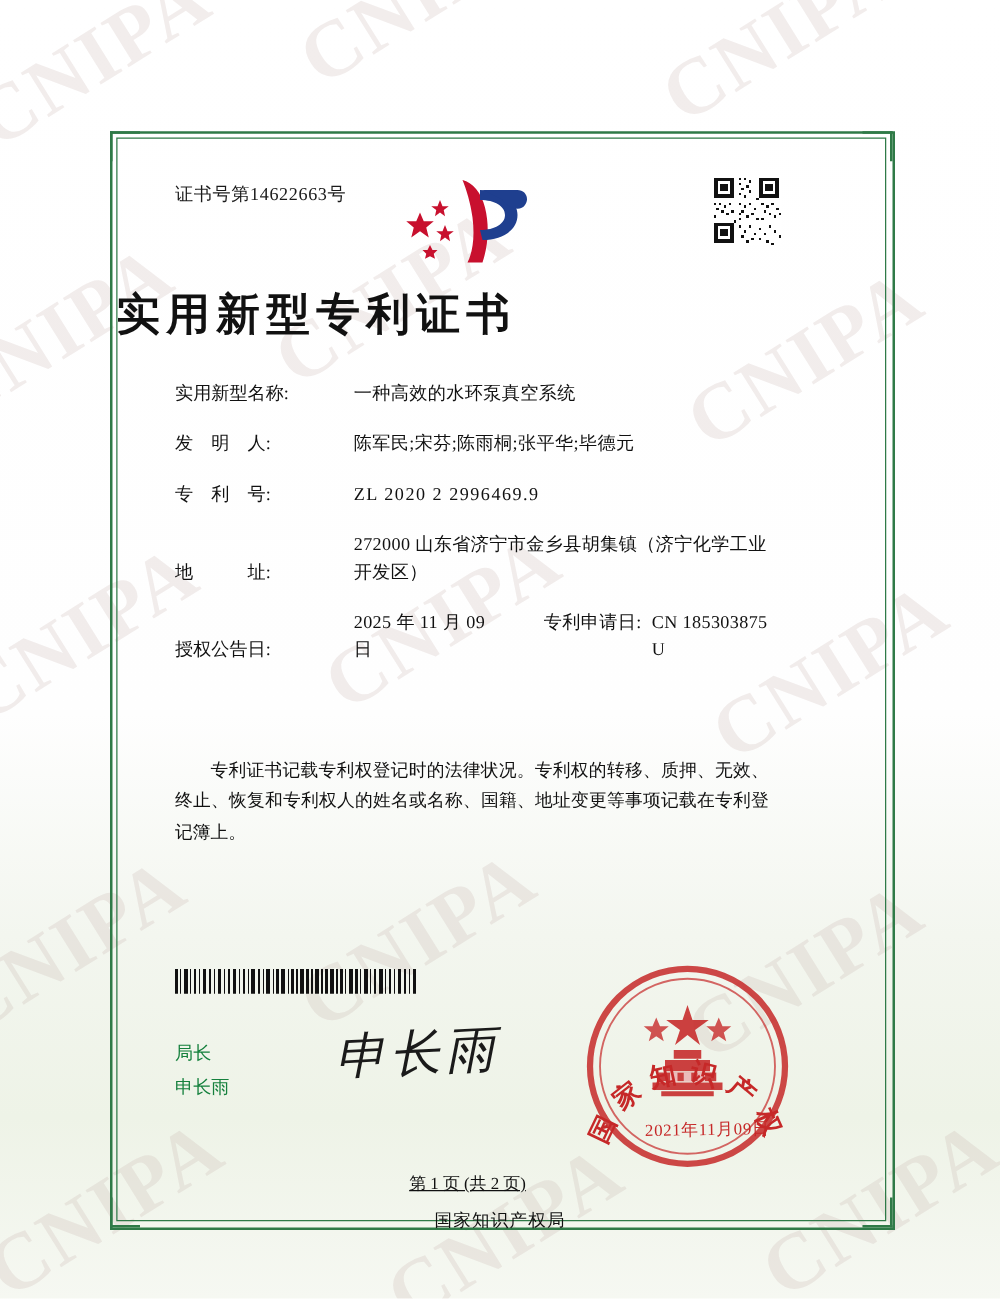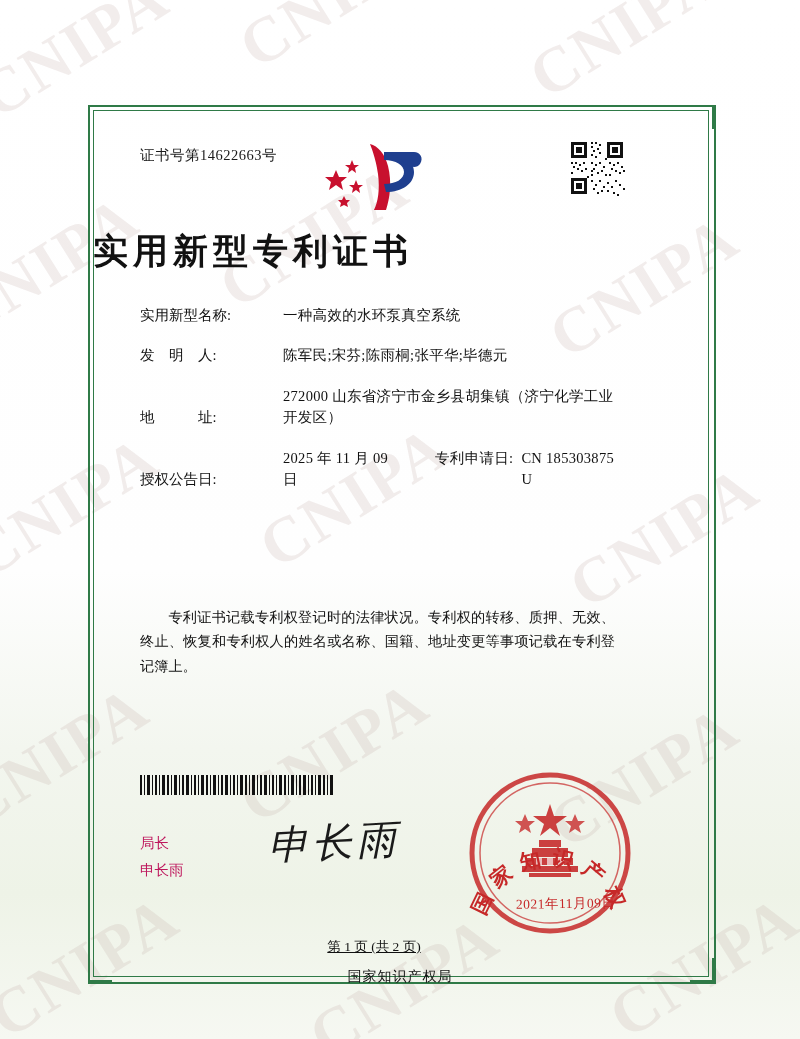--- a/index.html
+++ b/index.html
@@ -190,21 +190,21 @@
     height: 20px;
   }
 
   
   .sig-block {
     position: absolute;
     left: 47px;
     top: 720px;
     font-size: 14.5px;
     line-height: 1.85;
-    color: #be185d;
+    color: #15803d;
   }
   .sig-script {
     position: absolute;
     left: 175px;
     top: 705px;
     font-size: 40px;
     color: #1a1a1a;
     font-family: "Liberation Serif", serif;
     font-style: italic;
     letter-spacing: 4px;
@@ -381,20 +381,24 @@
       <div class="field-row">
         <div class="field-label">实用新型名称:</div>
         <div class="field-value">一种高效的水环泵真空系统</div>
       </div>
 
       <div class="field-row">
         <div class="field-label">发　明　人:</div>
         <div class="field-value">陈军民;宋芬;陈雨桐;张平华;毕德元</div>
       </div>
 
+      <div class="field-row">
+        <div class="field-label">专　利　号:</div>
+        <div class="field-value mono-ish">ZL 2020 2 2996469.9</div>
+      </div>
 
 
 
       <div class="field-row">
         <div class="field-label">地　　　址:</div>
         <div class="field-value">272000  山东省济宁市金乡县胡集镇（济宁化学工业开发区）</div>
       </div>
 
       <div class="field-row">
         <div class="field-label">授权公告日:</div>

